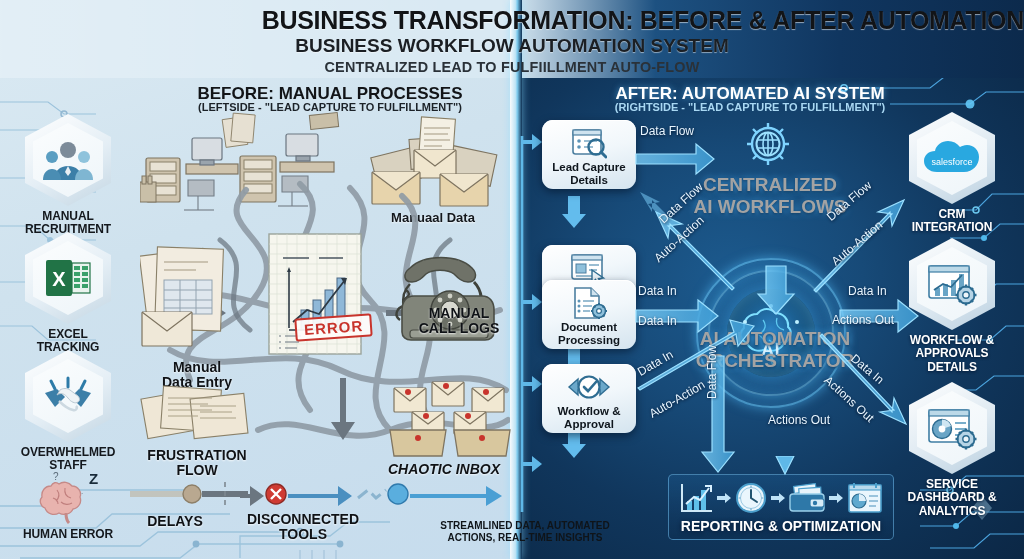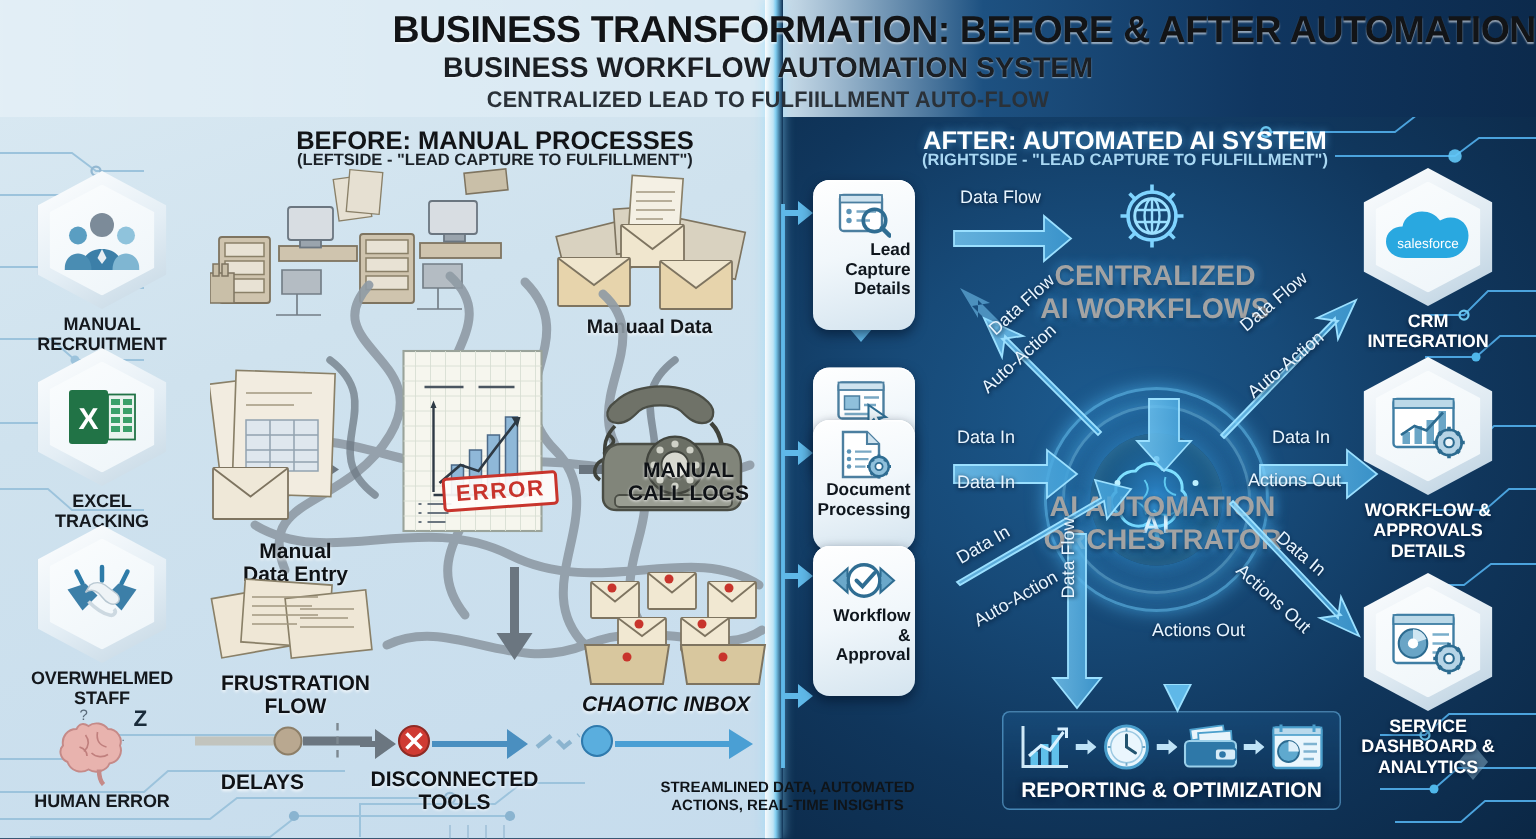--- a/index.html
+++ b/index.html
@@ -108,24 +108,24 @@
   }
   .error-stamp {
     position:absolute; font-size:15px; font-weight:bold; color:#c8342c;
     border:2.5px solid #c8342c; border-radius:3px; padding:1px 7px;
     background:rgba(255,252,250,.92); transform:rotate(-4deg);
     letter-spacing:1px;
   }
 
   
   .card {
-    position:absolute; width:68px; border-radius:11px;
+    position:absolute; width:94px; border-radius:11px;
     background:linear-gradient(165deg,#ffffff 0%,#f1f7fb 48%,#d4e4ef 100%);
     box-shadow:0 3px 8px rgba(0,15,35,.55), inset 0 1px 0 #fff;
-    padding:5px 3px 20px; text-align:right;
+    padding:5px 3px 2px; text-align:center;
   }
   .card-ico { height:36px; display:flex; align-items:center; justify-content:center; }
   .card-lbl { font-size:11.5px; font-weight:bold; color:#0f161d; line-height:1.12; }
 
   
   .rl {
     position:absolute; font-size:12px; color:#e8f5ff; font-weight:normal;
     text-shadow:0 1px 3px rgba(0,18,40,.95); white-space:nowrap;
   }
   .center-title {

